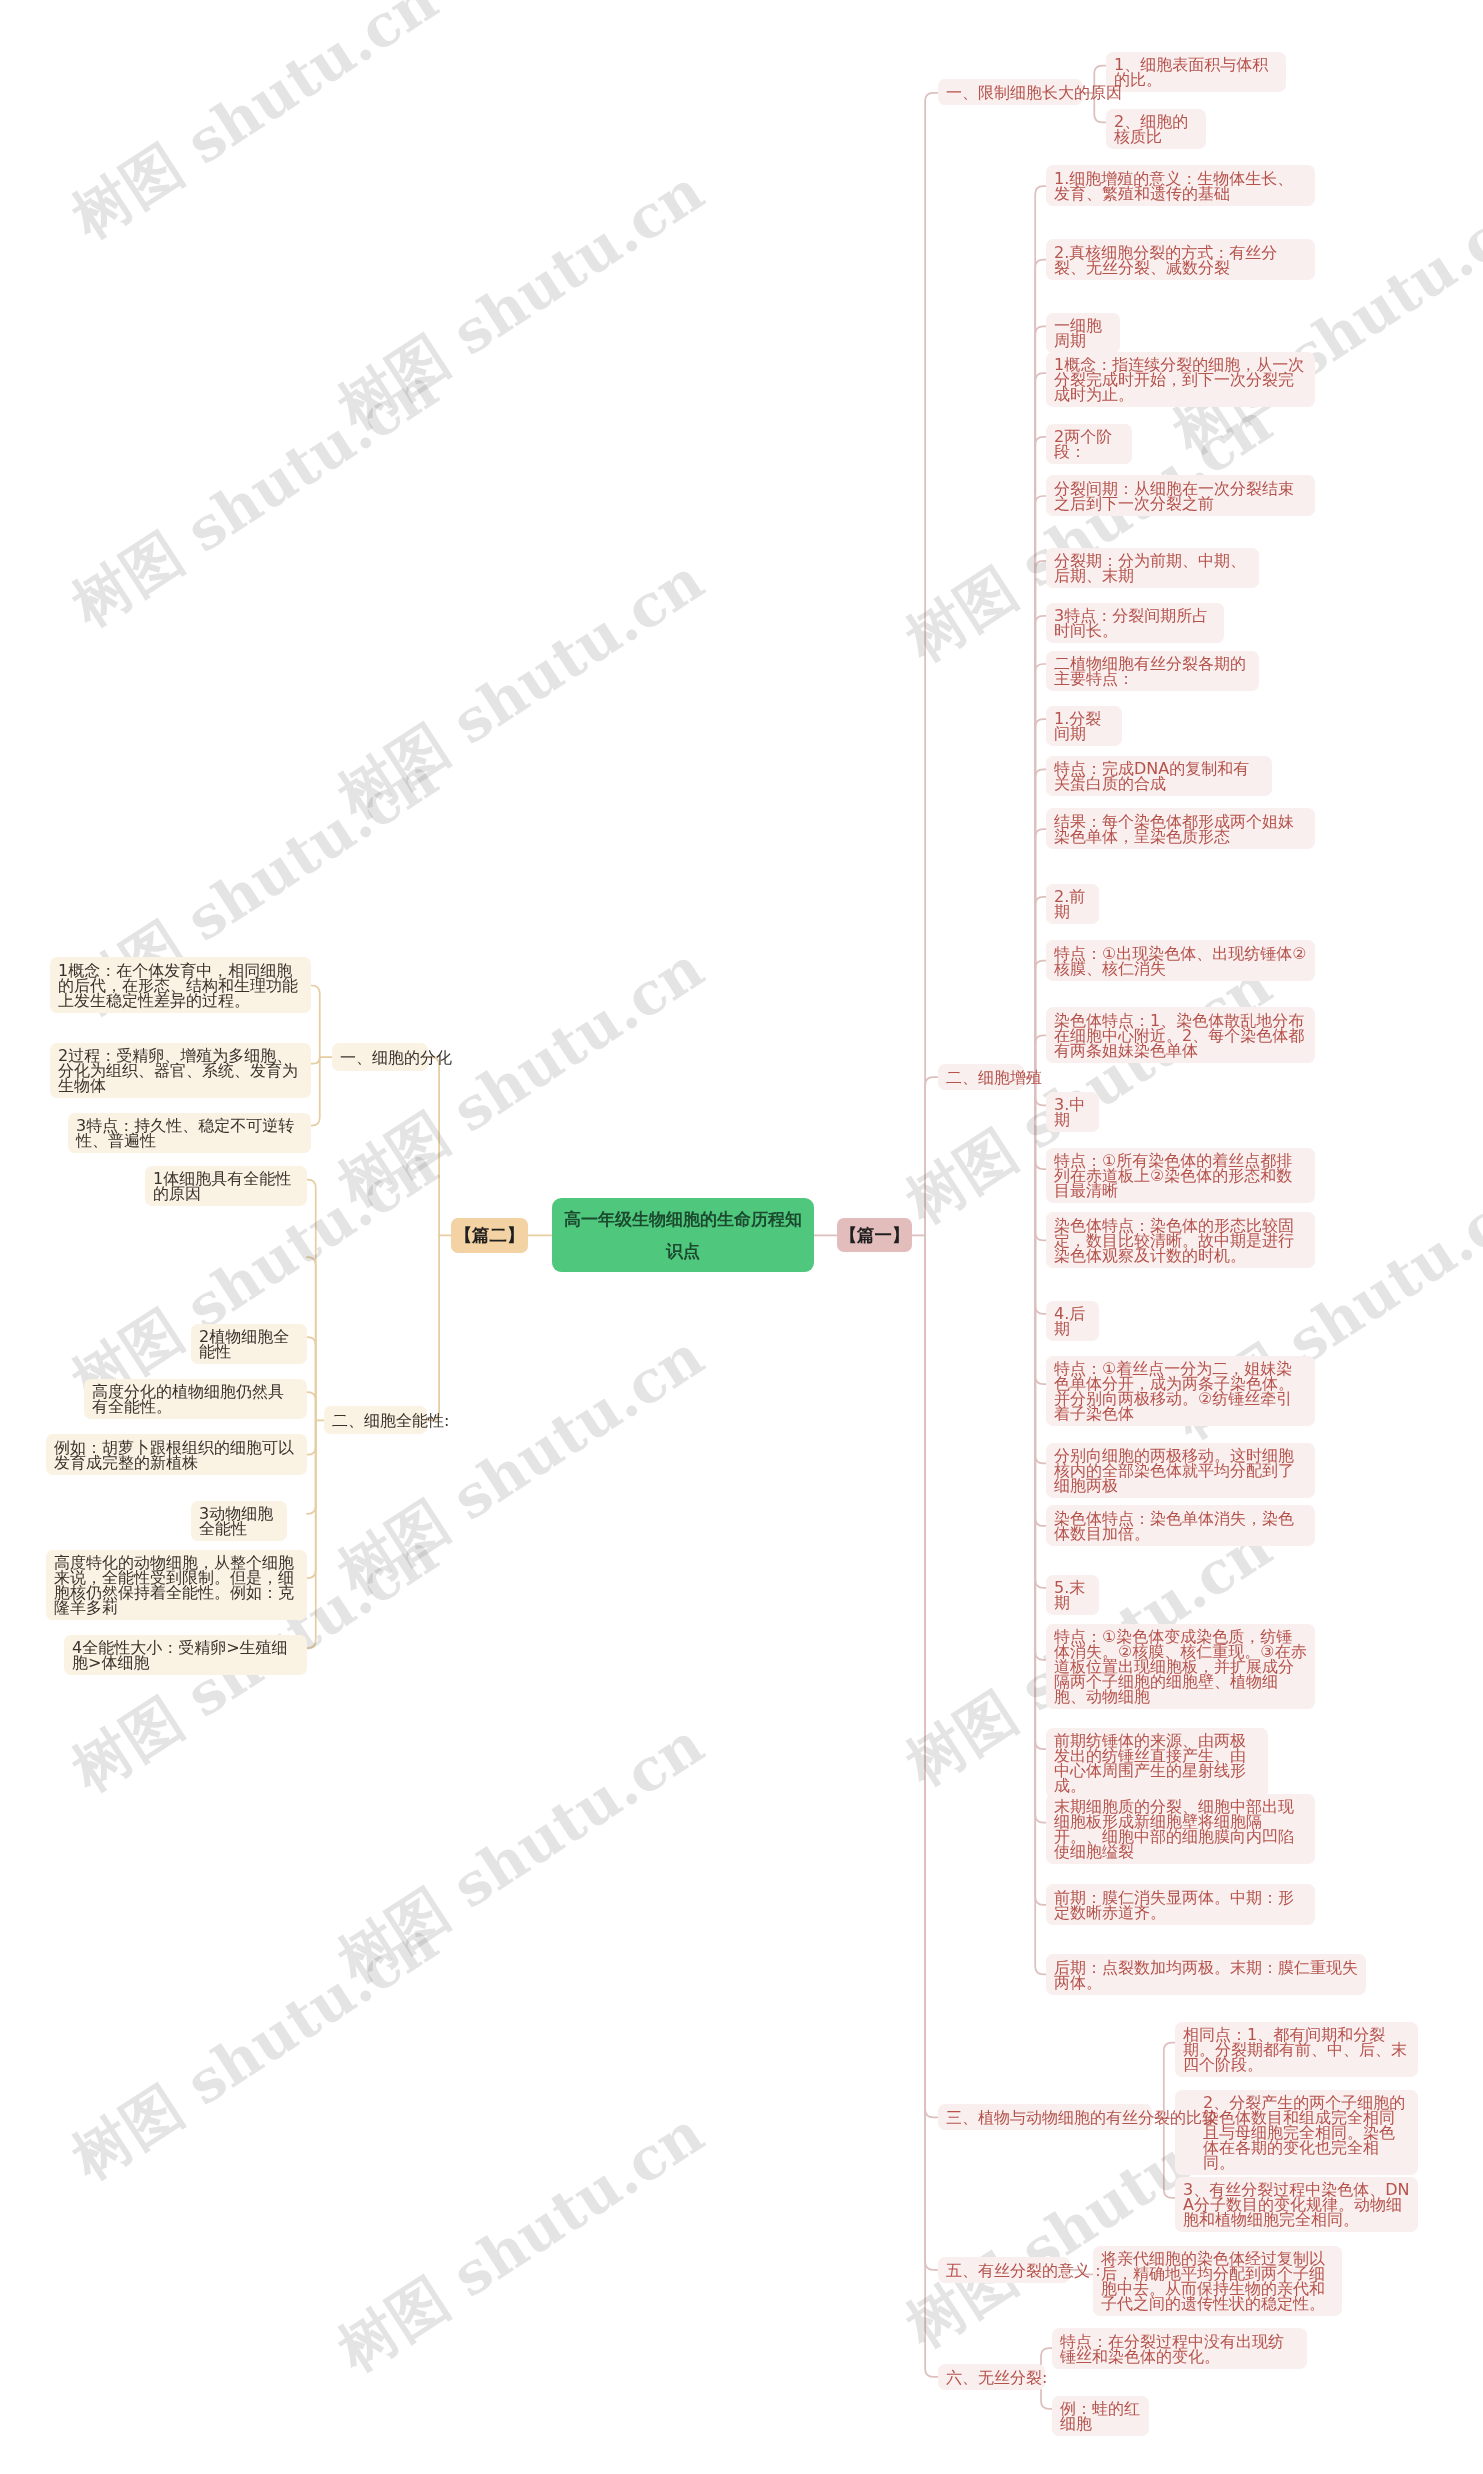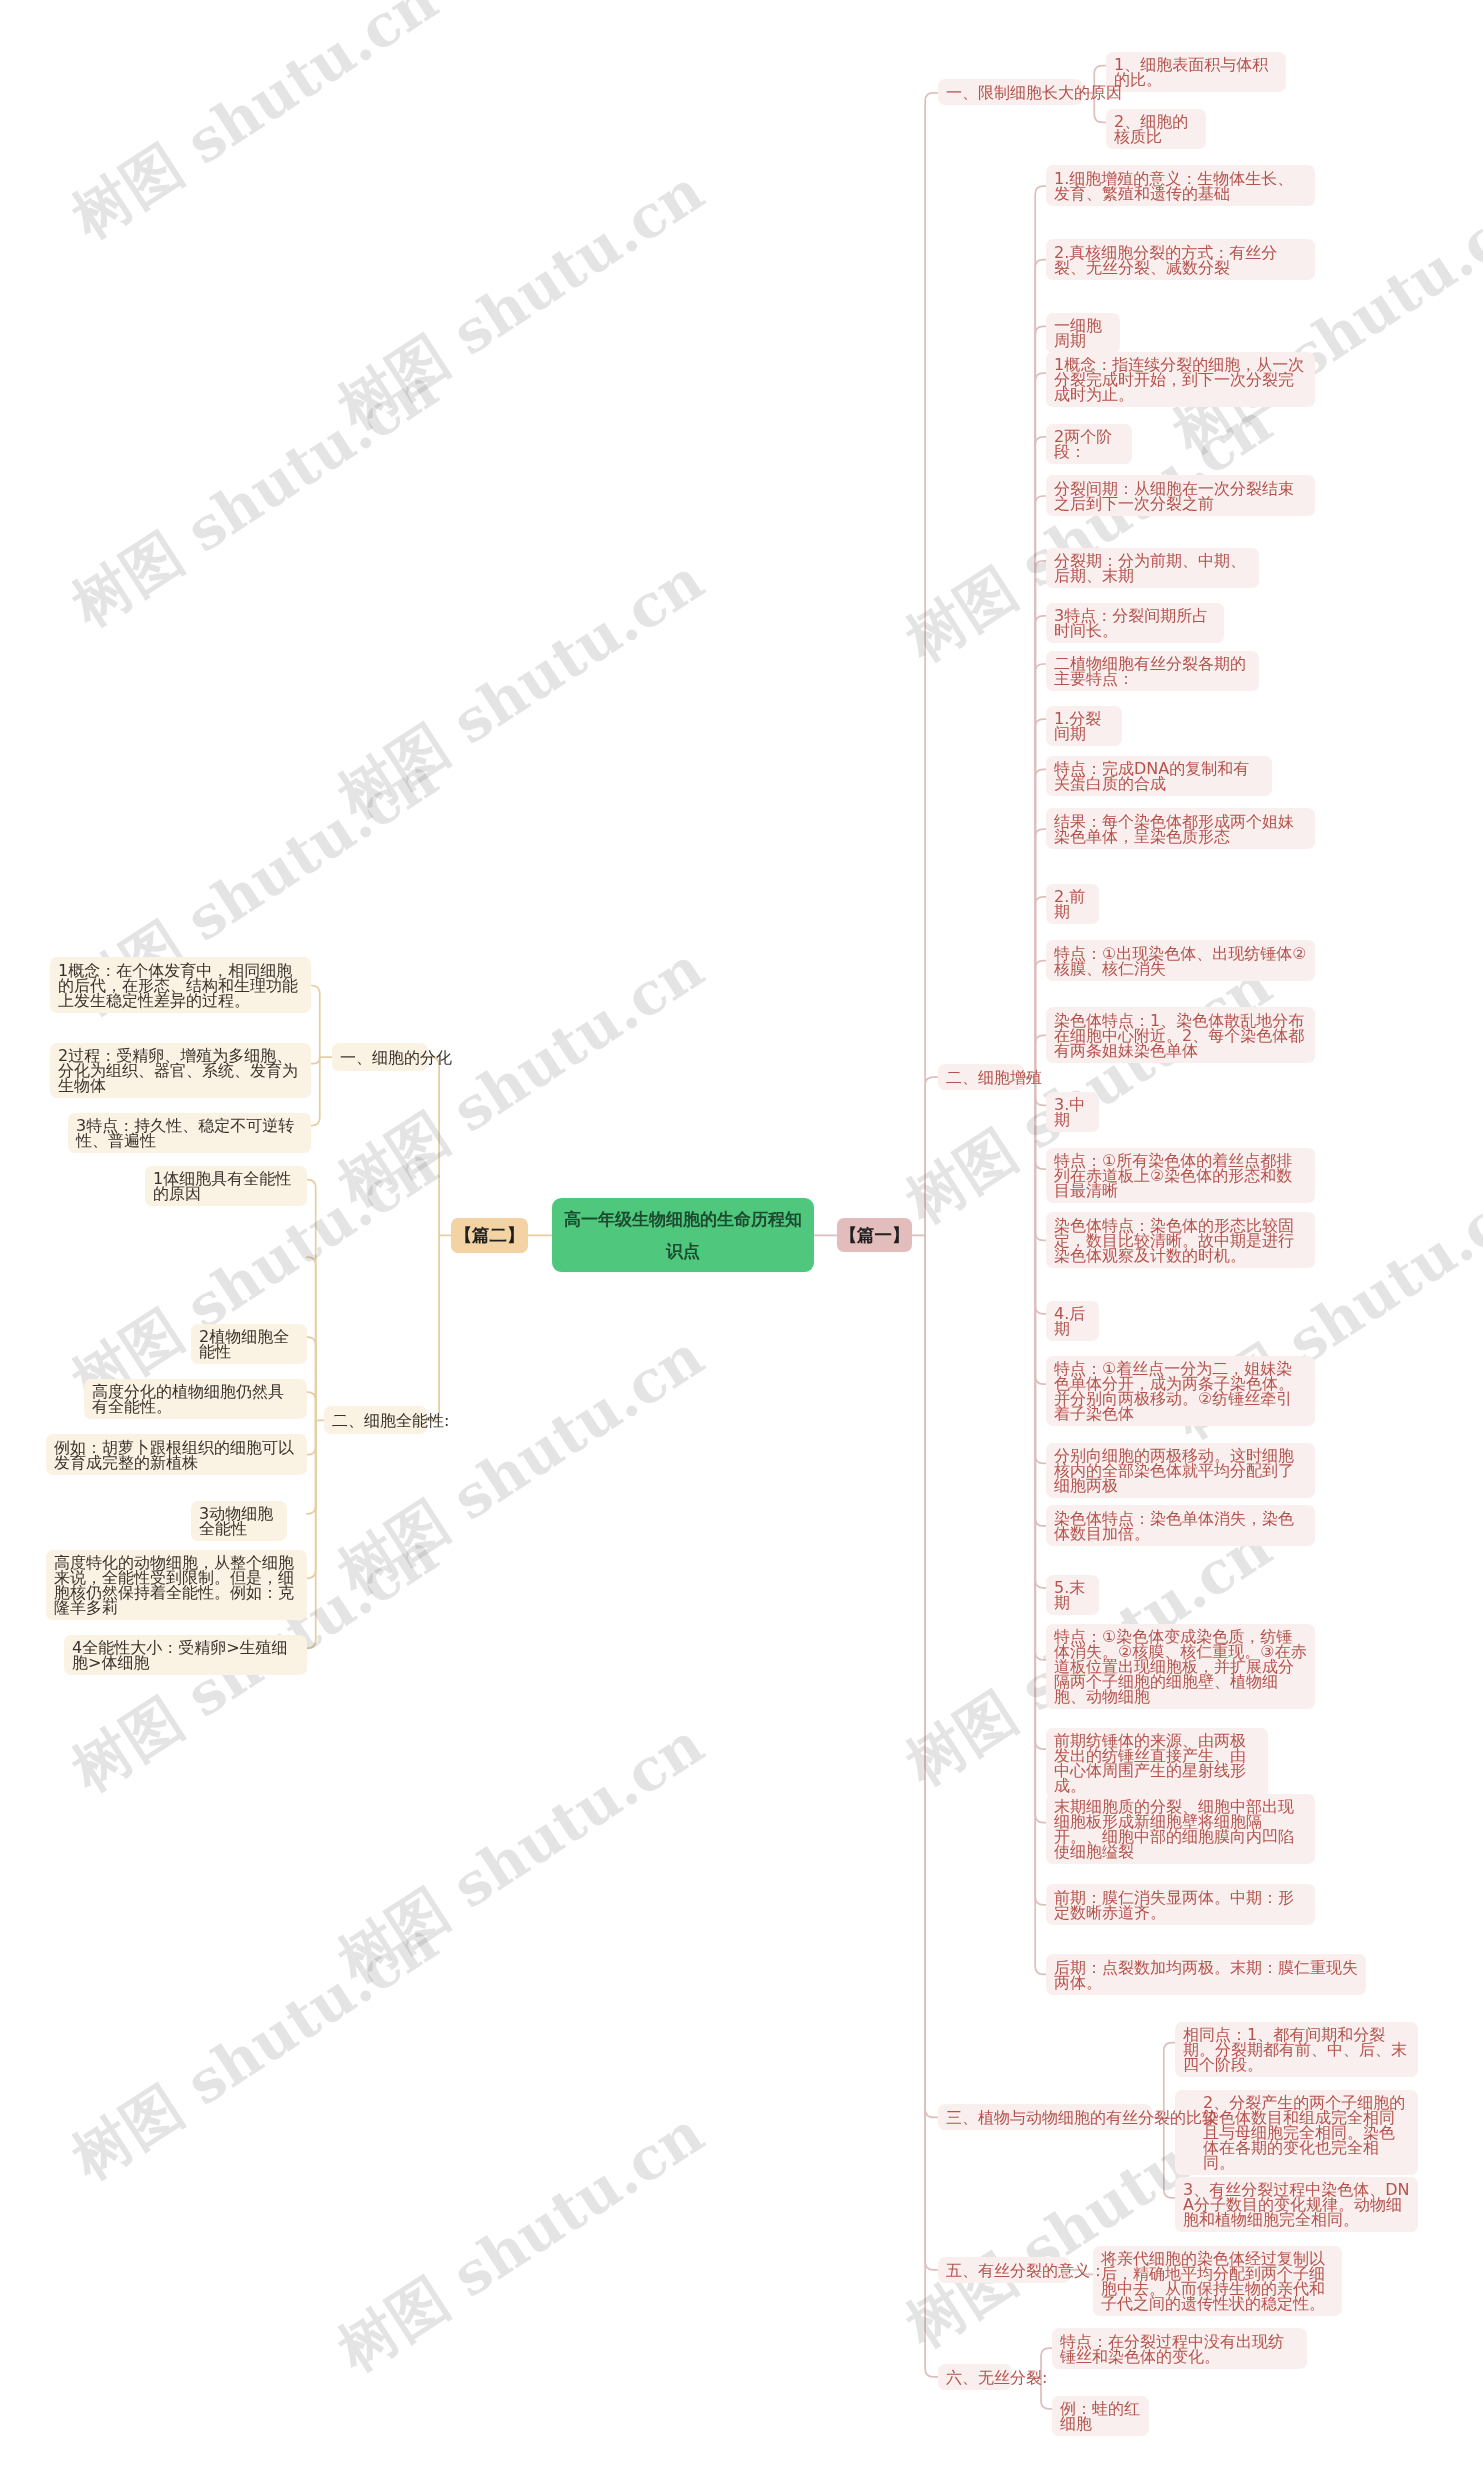--- a/index.html
+++ b/index.html
@@ -268,17 +268,17 @@
   </div>
     <div class="node section-node" style="left: 938px; top: 2257px; width: 132px; min-height: 26px; background: rgb(249, 239, 238); color: rgb(181, 82, 76);">
     <span class="node-text">五、有丝分裂的意义：</span>
   </div>
     <div class="node" style="left: 1052px; top: 2328px; width: 255px; min-height: 41px; background: rgb(249, 239, 238); color: rgb(181, 82, 76);">
     <span class="node-text">特点：在分裂过程中没有出现纺锤丝和染色体的变化。</span>
   </div>
     <div class="node" style="left: 1052px; top: 2396px; width: 97px; min-height: 26px; background: rgb(249, 239, 238); color: rgb(181, 82, 76);">
     <span class="node-text">例：蛙的红细胞</span>
   </div>
-    <div class="node section-node" style="left: 938px; top: 2364px; width: 74px; min-height: 26px; background: rgb(249, 239, 238); color: rgb(181, 82, 76);">
+    <div class="node section-node" style="left: 938px; top: 2364px; width: 107px; min-height: 26px; background: rgb(249, 239, 238); color: rgb(181, 82, 76);">
     <span class="node-text">六、无丝分裂:</span>
   </div>
   </div>
 
 
 </body></html>

